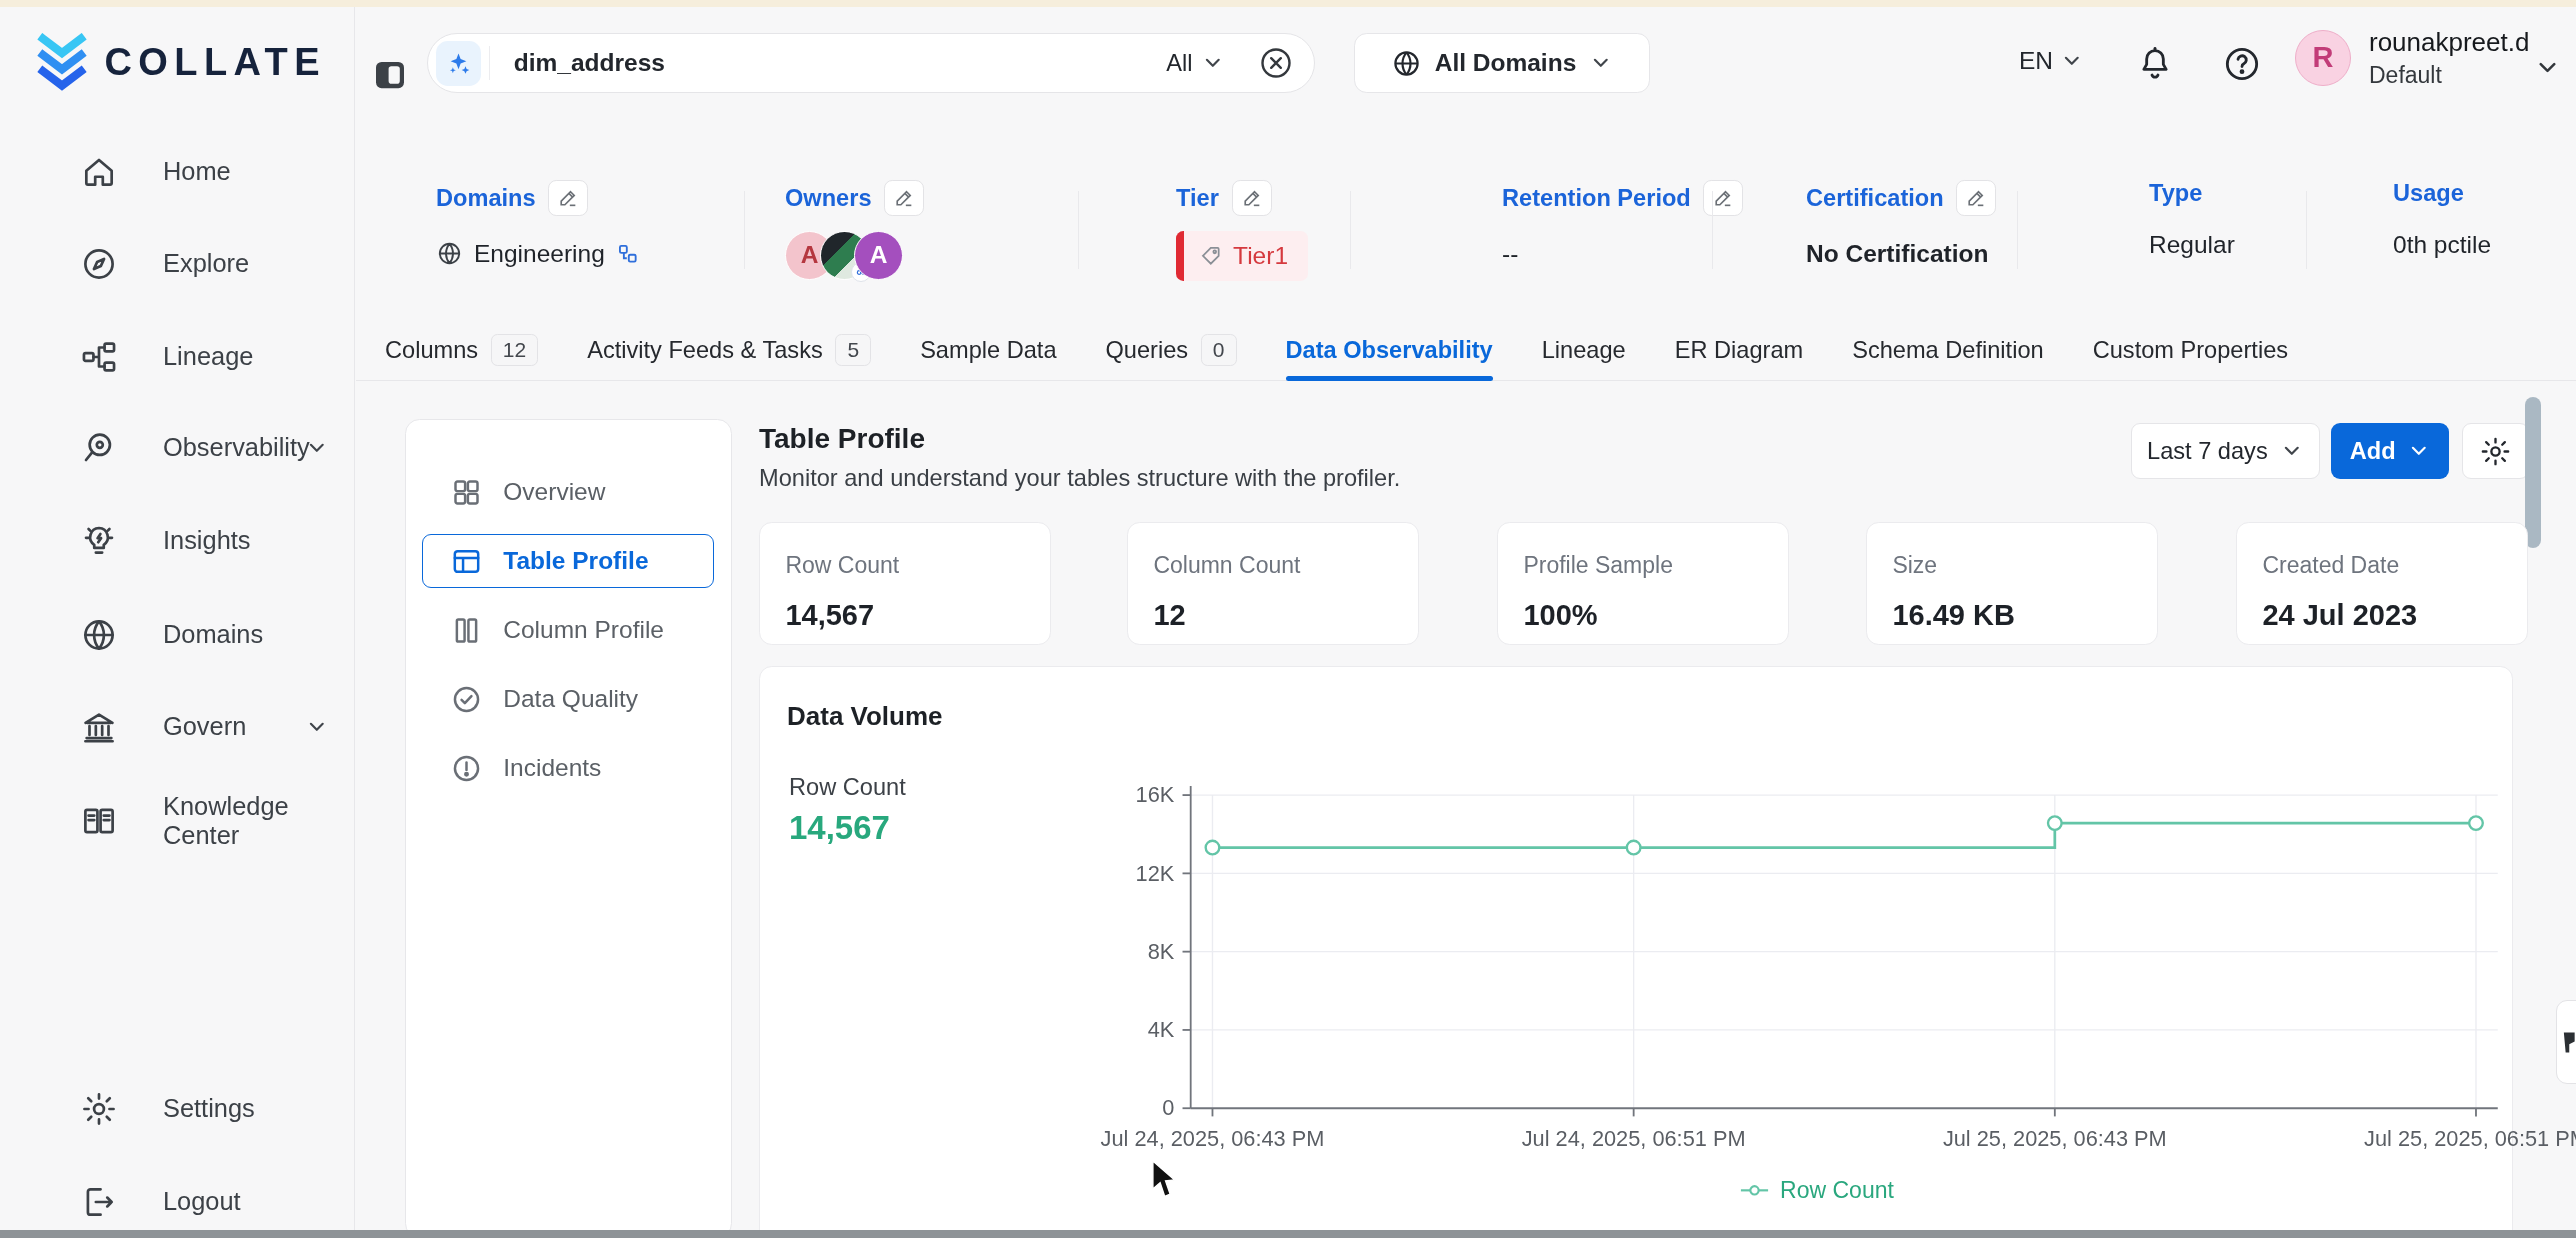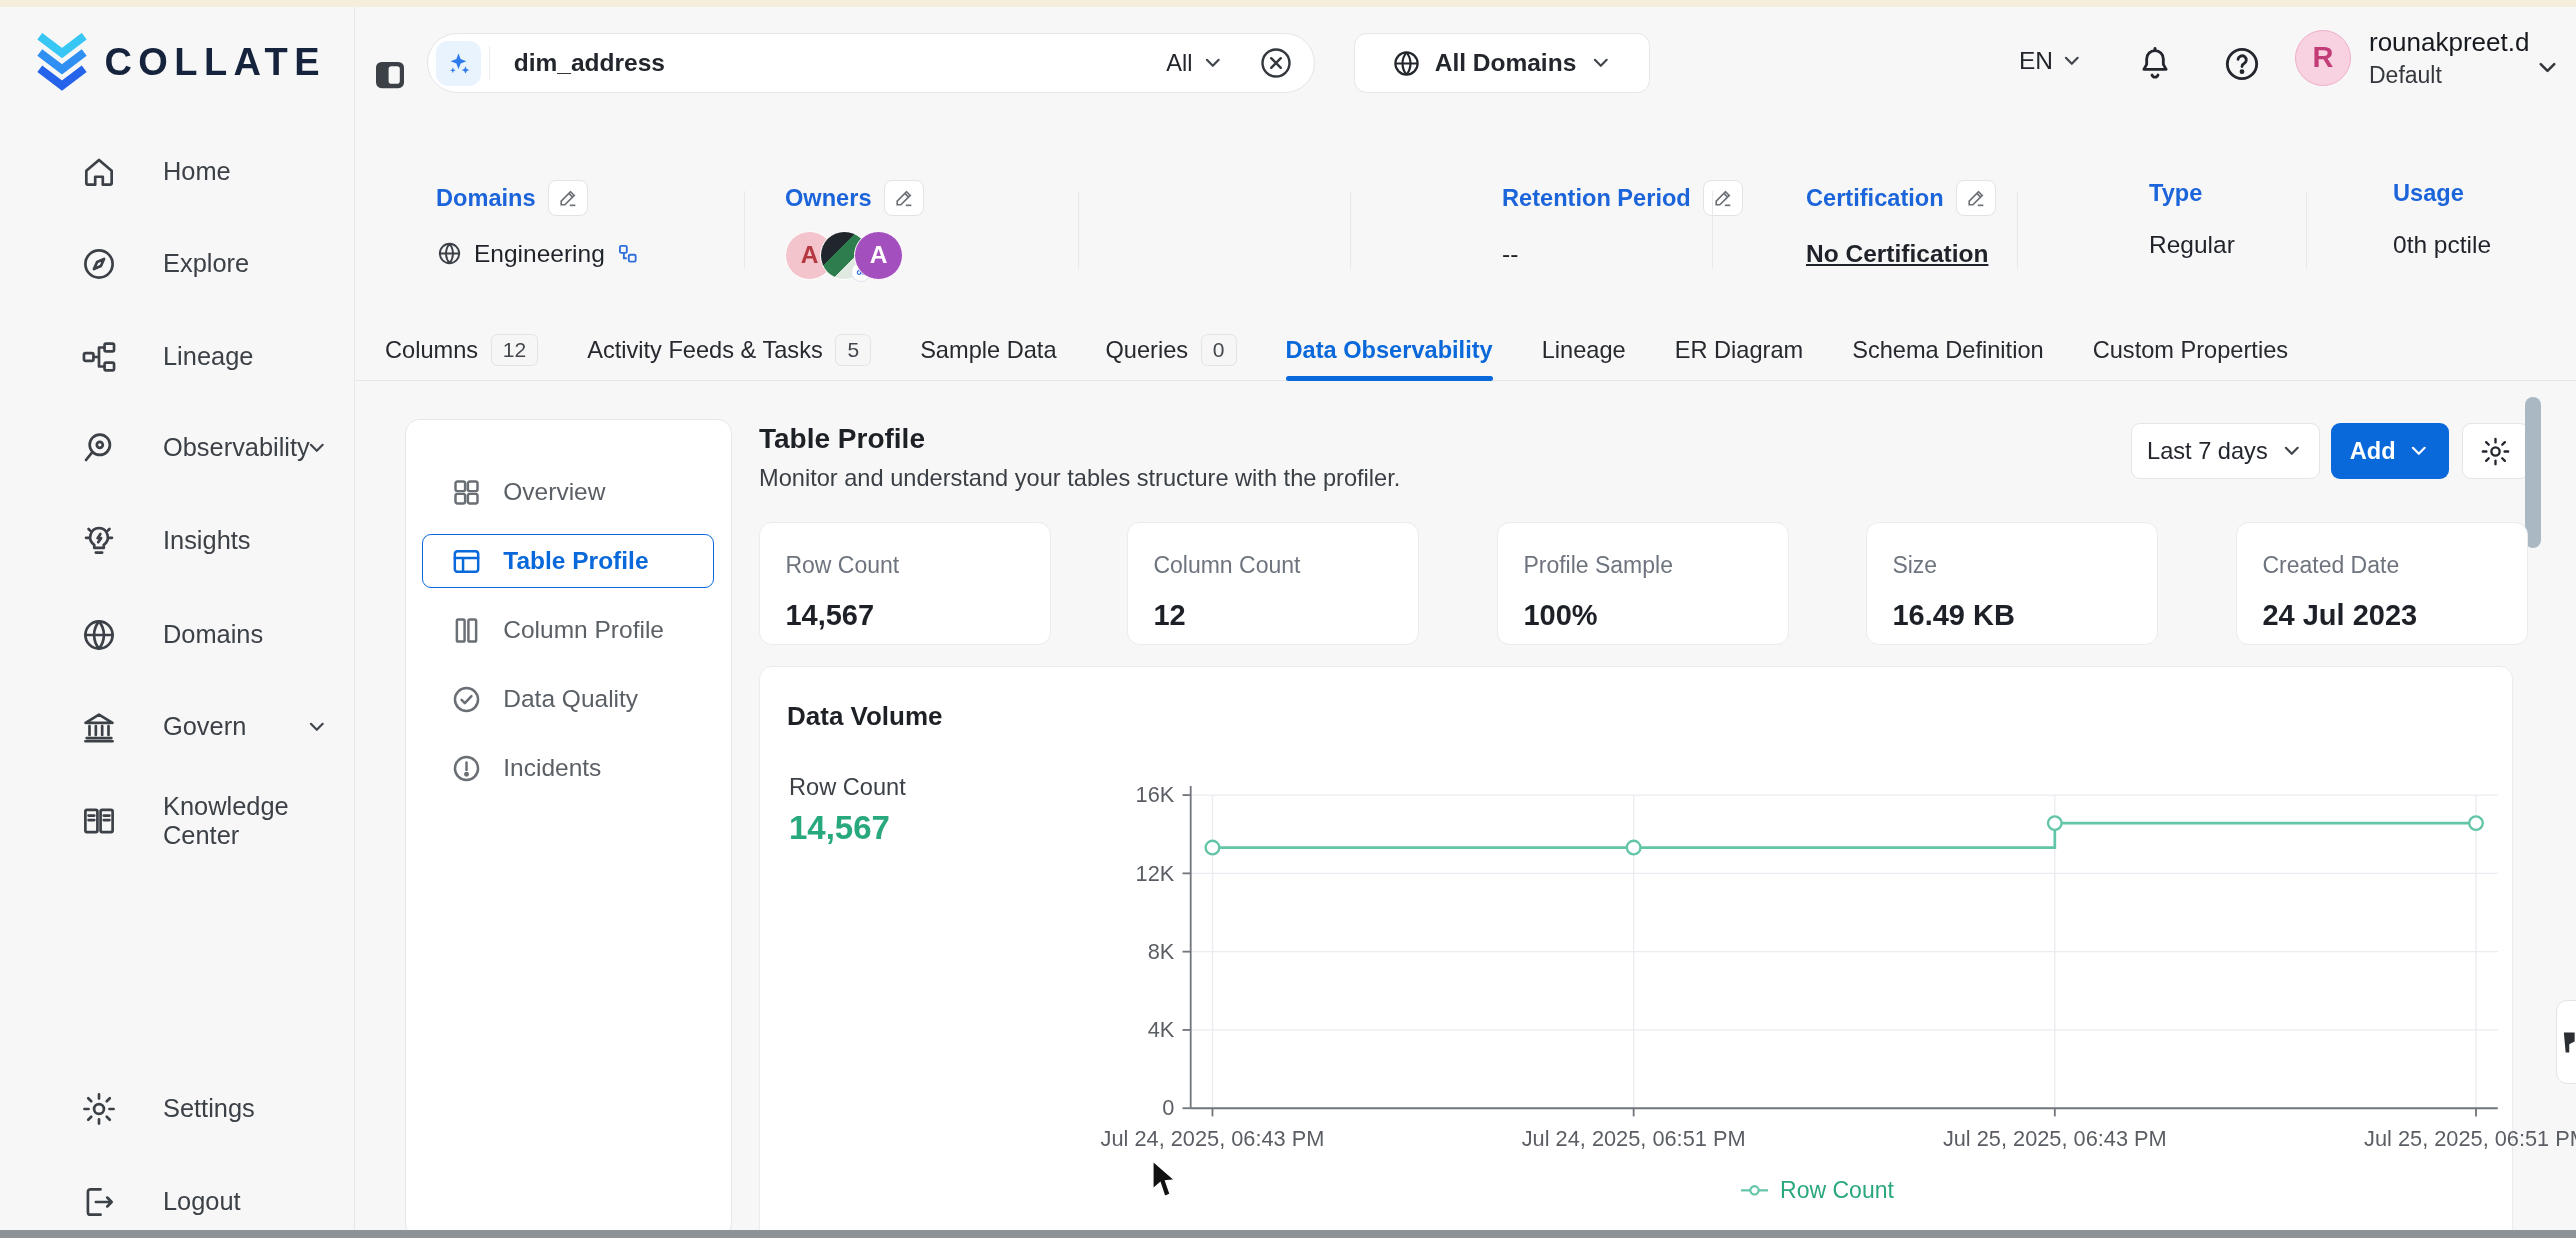--- a/index.html
+++ b/index.html
@@ -41,21 +41,21 @@
   .meta-label{ display:flex; align-items:center; gap:12.7px; font-size:23.6px; font-weight:600; color:#1b64d9; }
   .edit-btn{ width:40px; height:36px; background:#fff; border:0.9px solid #e3e3e6; border-radius:8.2px; display:flex; align-items:center; justify-content:center; cursor:pointer; }
   .meta-value{ margin-top:23.6px; display:flex; align-items:center; gap:11px; font-size:24.5px; color:#1f2329; }
   .meta-div{ position:absolute; top:191px; width:0.9px; height:78px; background:#e9e9ec; }
   .owner-stack{ margin-top:14.5px; display:flex; }
   .owner-av{ width:49px; height:49px; border-radius:50%; display:flex; align-items:center; justify-content:center; font-size:24.5px; font-weight:700; position:relative; border:1.8px solid #fff; }
   .owner-av + .owner-av{ margin-left:-14.5px; }
   .owner-badge{ position:absolute; right:-3.6px; bottom:-3.6px; width:20px; height:20px; background:#fff; border-radius:50%; border:0.9px solid #dfe3ea; display:flex; align-items:center; justify-content:center; }
   .tier-chip{ margin-top:14.5px; display:inline-flex; align-items:center; gap:11px; background:#fdeef0; border-left:8.2px solid #e02a33; border-radius:7.3px; padding:11px 20px 11px 14.5px; }
   .tier-chip .t{ font-size:24.5px; color:#d5393e; }
-  .meta-value.strong{ font-weight:700;text-decoration:underline; }
+  .meta-value.strong{ font-weight:700; }
 
   
   .tabs{ position:absolute; left:356px; top:320px; width:2220px; height:61px; border-bottom:0.9px solid #e7e7ea; display:flex; align-items:center; gap:49px; padding-left:29px; }
   .tab{ display:flex; align-items:center; gap:12.7px; font-size:23.6px; color:#26292e; cursor:pointer; position:relative; height:100%; }
   .tab .badge{ font-size:21px; color:#43474d; background:#f6f6f7; border:0.9px solid #e3e3e6; border-radius:6.4px; padding:2.7px 11px; }
   .tab.active{ color:#0968da; font-weight:700; }
   .tab.active::after{ content:""; position:absolute; left:0; right:0; bottom:-0.9px; height:4.5px; background:#0968da; border-radius:2.7px; }
 
   
   .subnav{ position:absolute; left:405px; top:419px; width:327px; height:819px; background:#fff; border:0.9px solid #e7e7ea; border-radius:14.5px; }
@@ -291,20 +291,38 @@
               <circle cx="7" cy="12" r="4"></circle>
               <circle cx="17" cy="12" r="4"></circle>
               <path d="M9 12 h6"></path>
             </svg>
           </span>
         </div>
       <div class="owner-av" style="background:#a44fbe;color:#fff;z-index:3">A</div>
     </div>
   </div>
 
+  <div class="meta-col" style="left:1176px">
+    <div class="meta-label">
+        <span>Tier</span>
+      <span class="edit-btn">
+          <svg width="22" height="22" viewBox="0 0 24 24" fill="none" stroke="#6b7076" stroke-width="1.8">
+            <path d="M14.8 5.2 l4 4 L8.6 19.4 H4.6 v-4 z M13 7 l4 4"></path>
+            <path d="M14 20 h6"></path>
+          </svg>
+        </span>
+    </div>
+    <div class="tier-chip">
+      <svg width="23.6" height="23.6" viewBox="0 0 24 24" fill="none" stroke="#8a8f96" stroke-width="1.8">
+          <path d="M4 12 L12 4 h7 a1 1 0 0 1 1 1 v7 l-8 8 z"></path>
+          <circle cx="16" cy="8" r="1.4"></circle>
+        </svg>
+      <span class="t">Tier1</span>
+    </div>
+  </div>
 
   <div class="meta-col" style="left:1502px">
     <div class="meta-label">
         <span>Retention Period</span>
       <span class="edit-btn">
           <svg width="22" height="22" viewBox="0 0 24 24" fill="none" stroke="#6b7076" stroke-width="1.8">
             <path d="M14.8 5.2 l4 4 L8.6 19.4 H4.6 v-4 z M13 7 l4 4"></path>
             <path d="M14 20 h6"></path>
           </svg>
         </span>

